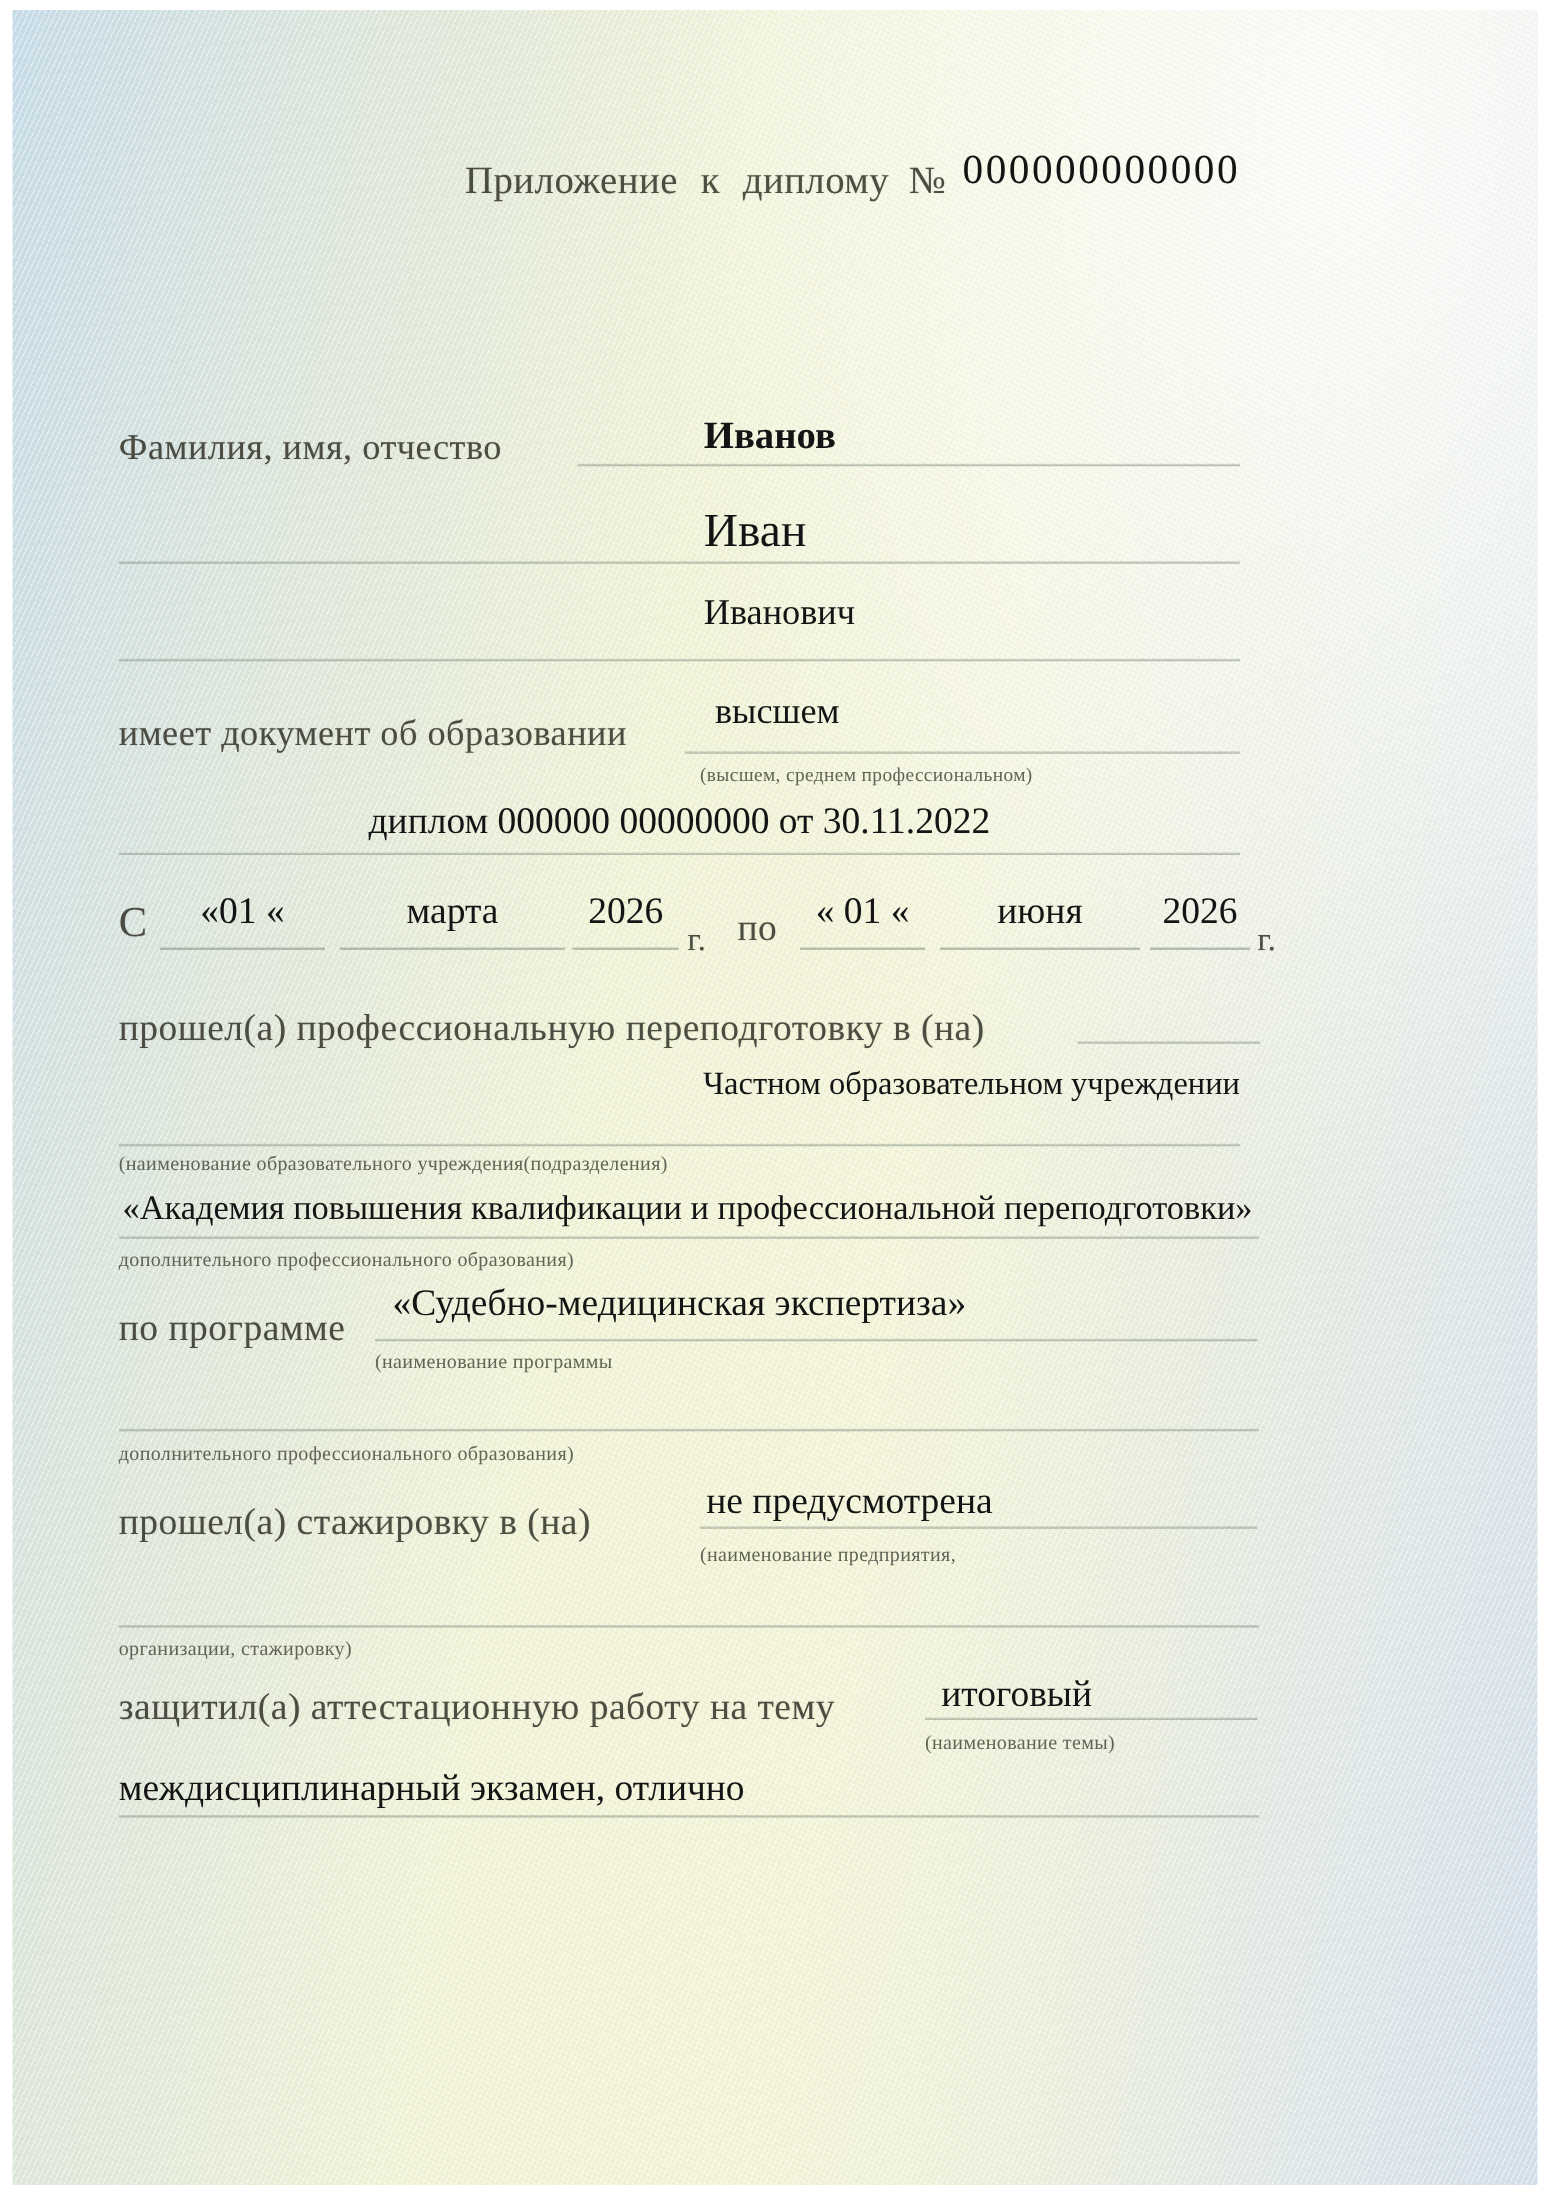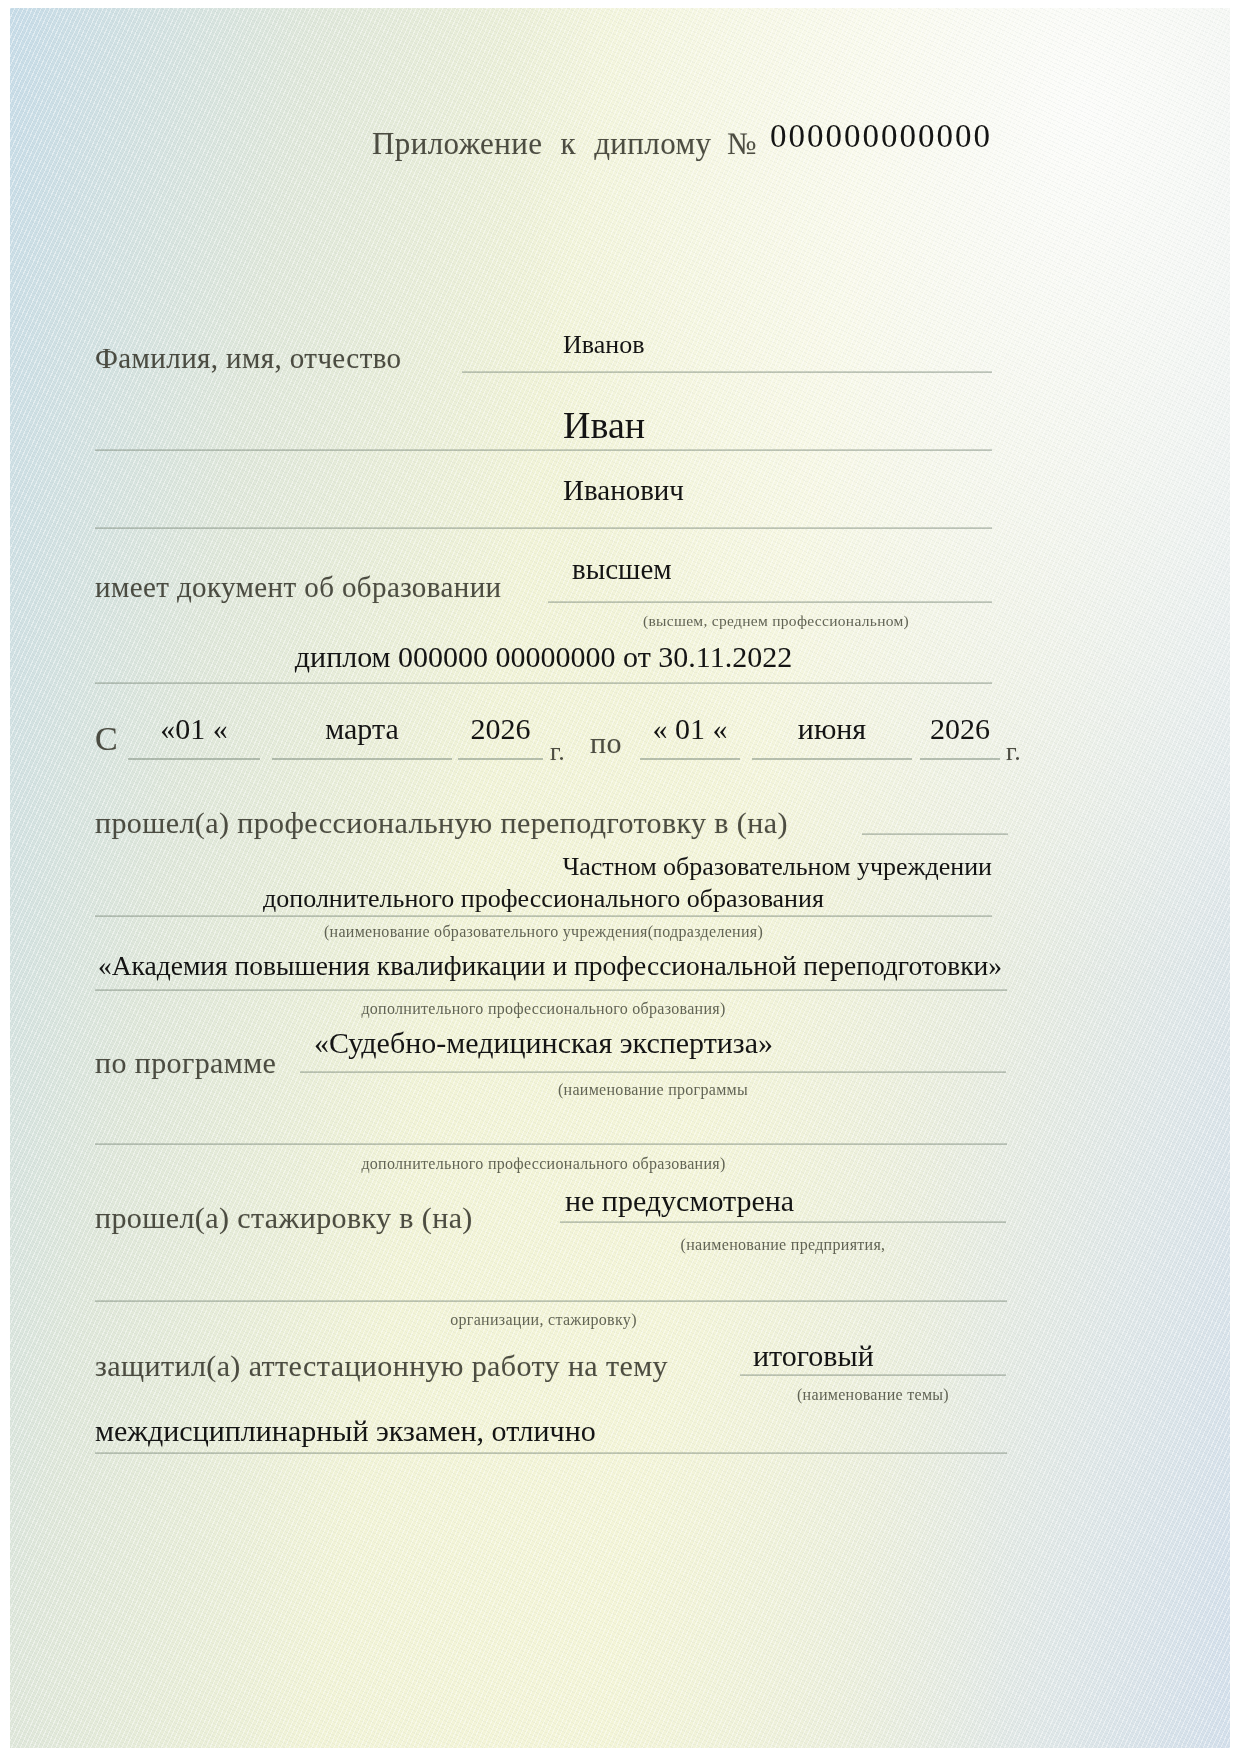--- a/index.html
+++ b/index.html
@@ -30,21 +30,20 @@
   .lbl{
     color:rgba(58,58,48,0.88);
     letter-spacing:0.4px;
     text-shadow:0 0 1px rgba(90,90,80,0.25);
   }
   .val{color:#141414;}
   .cap{
     color:rgba(72,74,60,0.85);
     font-size:16px;
     letter-spacing:0.3px;
-    text-align:center;
   }
   .line{
     position:absolute;height:2px;
     background:linear-gradient(rgba(132,145,131,0.30), rgba(132,145,131,0.60));
   }
   .cell{
     position:absolute;top:712px;height:46px;
     border-bottom:2px solid rgba(132,145,131,0.55);
     display:flex;justify-content:center;align-items:flex-start;
     font-size:30px;color:#141414;
@@ -55,21 +54,21 @@
 <body>
 
 <div class="page">
   <div class="paper"></div>
 
   <span class="abs lbl" style="left:372px;top:126px;font-size:31px;word-spacing:10px;">Приложение к диплому</span>
   <span class="abs lbl" style="left:727px;top:126px;font-size:31px;">№</span>
   <span class="abs val" style="left:770px;top:118px;font-size:33px;letter-spacing:2px;">000000000000</span>
 
   <span class="abs lbl" style="left:95px;top:342px;font-size:29px;">Фамилия, имя, отчество</span>
-  <span class="abs val" style="left:563px;top:330px;font-size:26px;">Иванов</span>
+  <span class="abs val" style="left:563px;top:330px;font-size:31px;font-weight:bold;">Иванов</span>
   <div class="line" style="left:462px;top:371px;width:530px;"></div>
 
   <span class="abs val" style="left:563px;top:403px;font-size:38px;">Иван</span>
   <div class="line" style="left:95px;top:449px;width:897px;"></div>
 
   <span class="abs val" style="left:563px;top:474px;font-size:29px;">Иванович</span>
   <div class="line" style="left:95px;top:527px;width:897px;"></div>
 
   <span class="abs lbl" style="left:95px;top:571px;font-size:29px;">имеет документ об образовании</span>
   <span class="abs val" style="left:572px;top:553px;font-size:29px;">высшем</span>
@@ -87,21 +86,20 @@
   <span class="abs lbl" style="left:590px;top:726px;font-size:30px;">по</span>
   <div class="cell" style="left:640px;width:100px;">« 01 «</div>
   <div class="cell" style="left:752px;width:160px;">июня</div>
   <div class="cell" style="left:920px;width:80px;">2026</div>
   <span class="abs lbl" style="left:1006px;top:737px;font-size:26px;">г.</span>
 
   <span class="abs lbl" style="left:95px;top:806px;font-size:30px;">прошел(а) профессиональную переподготовку в (на)</span>
   <div class="line" style="left:862px;top:833px;width:146px;"></div>
 
   <span class="abs val center" style="left:95px;top:852px;width:897px;font-size:26px;text-align:right;">Частном образовательном учреждении</span>
-  <span class="abs val center" style="left:95px;top:884px;width:897px;font-size:26px;">дополнительного профессионального образования</span>
   <div class="line" style="left:95px;top:915px;width:897px;"></div>
   <span class="abs cap" style="left:95px;top:923px;width:897px;font-family:Liberation Serif, serif;">(наименование образовательного учреждения(подразделения)</span>
 
   <span class="abs val center" style="left:90px;top:950px;width:920px;font-size:27.5px;">«Академия повышения квалификации и профессиональной переподготовки»</span>
   <div class="line" style="left:95px;top:989px;width:912px;"></div>
   <span class="abs cap" style="left:95px;top:1000px;width:897px;">дополнительного профессионального образования)</span>
 
   <span class="abs val center" style="left:95px;top:1026px;width:897px;font-size:30px;">«Судебно-медицинская экспертиза»</span>
   <span class="abs lbl" style="left:95px;top:1046px;font-size:30px;">по программе</span>
   <div class="line" style="left:300px;top:1071px;width:706px;"></div>

